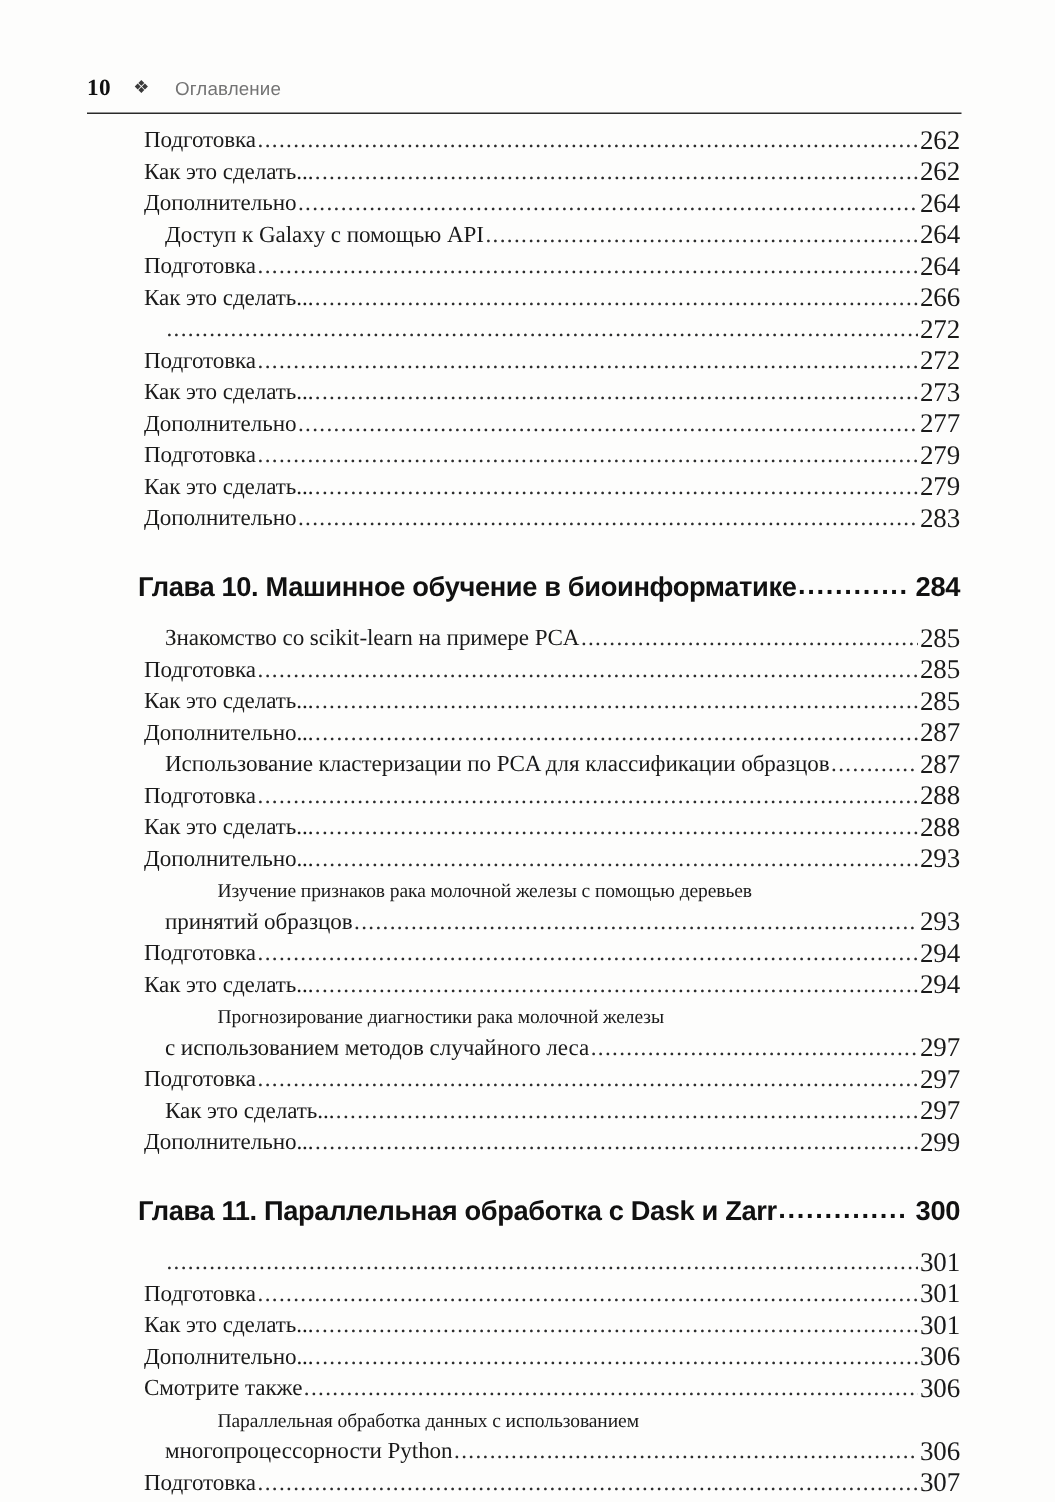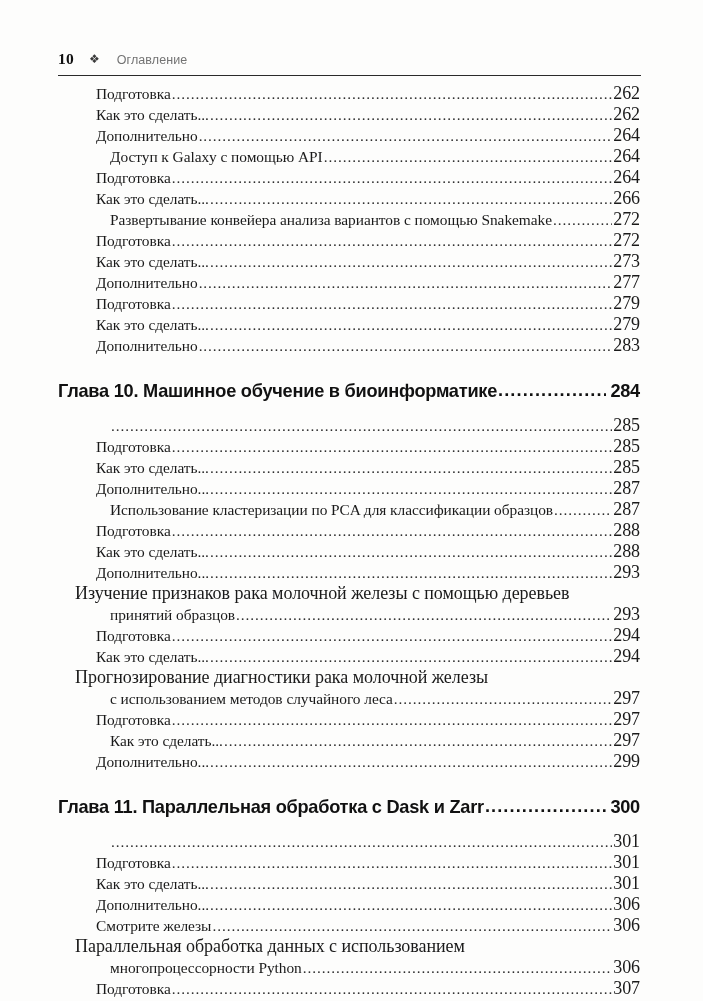--- a/index.html
+++ b/index.html
@@ -81,21 +81,21 @@
     line-height: 21px;
     height: 21px;
   }
 
   
   .row.lvl1 { padding-left: 110px; }
   
   .row.lvl2 { padding-left: 96px; }
   
   .row.chap {
-    padding-left: 58px;
+    padding-left: 92px;
     height: 30px;
     line-height: 30px;
     align-items: baseline;
   }
 
   .label {
     font-size: 15.4px;
     white-space: nowrap;
     flex: 0 0 auto;
     letter-spacing: -0.05px;
@@ -137,26 +137,27 @@
     letter-spacing: 1.1px;
     position: relative;
     top: -1px;
   }
   .row.chap .pageno { min-width: 34px; }
   .row.chap.gap-lead { margin-top: 20px; }
   .row.chap.gap-trail { margin-bottom: 9px; }
 
   
   .wrap-first {
-    font-size: 18px;
+    font-size: 13px;
     line-height: 21px;
     height: 21px;
-    padding-left: 75px;
+    padding-left: 97px;
     white-space: nowrap;
     letter-spacing: -0.05px;
+    margin-left: 48px;
   }
 </style>
 </head>
 <body>
 
 <div class="page">
 
   <div class="running-head">
     <span class="rh-folio">10</span>
     <span class="rh-orn">❖</span>
@@ -189,21 +190,20 @@
         <span class="label">Подготовка</span>
         <span class="leader"></span>
         <span class="pageno">264</span>
       </div>
       <div class="row lvl2">
         <span class="label">Как это сделать...</span>
         <span class="leader"></span>
         <span class="pageno">266</span>
       </div>
       <div class="row lvl1">
-        <span class="label">Развертывание конвейера анализа вариантов с помощью Snakemake</span>
         <span class="leader"></span>
         <span class="pageno">272</span>
       </div>
       <div class="row lvl2">
         <span class="label">Подготовка</span>
         <span class="leader"></span>
         <span class="pageno">272</span>
       </div>
       <div class="row lvl2">
         <span class="label">Как это сделать...</span>
@@ -229,20 +229,21 @@
         <span class="label">Дополнительно</span>
         <span class="leader"></span>
         <span class="pageno">283</span>
       </div>
       <div class="row chap gap-lead gap-trail">
         <span class="label">Глава 10. Машинное обучение в биоинформатике</span>
         <span class="leader"></span>
         <span class="pageno">284</span>
       </div>
       <div class="row lvl1">
+        <span class="label">Знакомство со scikit-learn на примере PCA</span>
         <span class="leader"></span>
         <span class="pageno">285</span>
       </div>
       <div class="row lvl2">
         <span class="label">Подготовка</span>
         <span class="leader"></span>
         <span class="pageno">285</span>
       </div>
       <div class="row lvl2">
         <span class="label">Как это сделать...</span>
@@ -329,21 +330,21 @@
         <span class="label">Как это сделать...</span>
         <span class="leader"></span>
         <span class="pageno">301</span>
       </div>
       <div class="row lvl2">
         <span class="label">Дополнительно...</span>
         <span class="leader"></span>
         <span class="pageno">306</span>
       </div>
       <div class="row lvl2">
-        <span class="label">Смотрите железы</span>
+        <span class="label">Смотрите также</span>
         <span class="leader"></span>
         <span class="pageno">306</span>
       </div>
       <div class="wrap-first">Параллельная обработка данных с использованием</div>
       <div class="row lvl1">
         <span class="label">многопроцессорности Python</span>
         <span class="leader"></span>
         <span class="pageno">306</span>
       </div>
       <div class="row lvl2">

